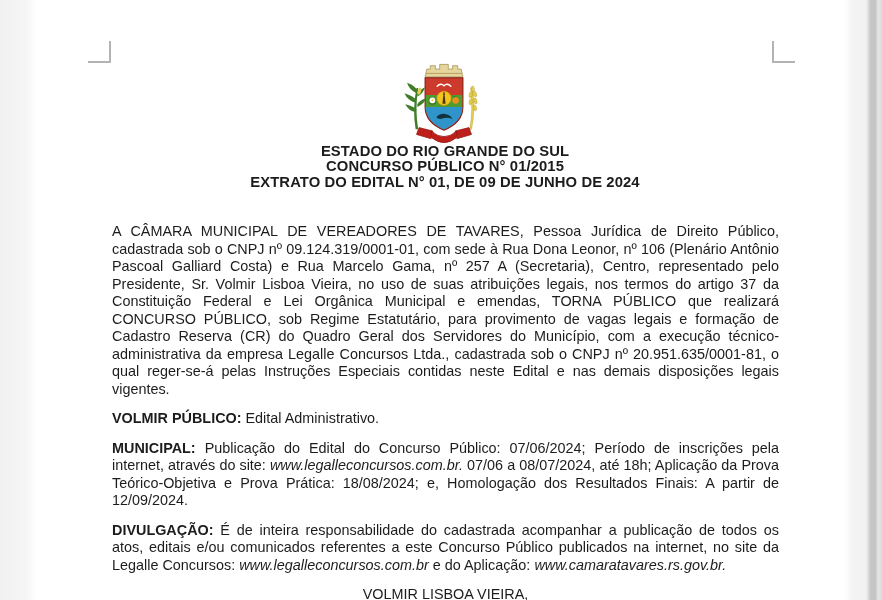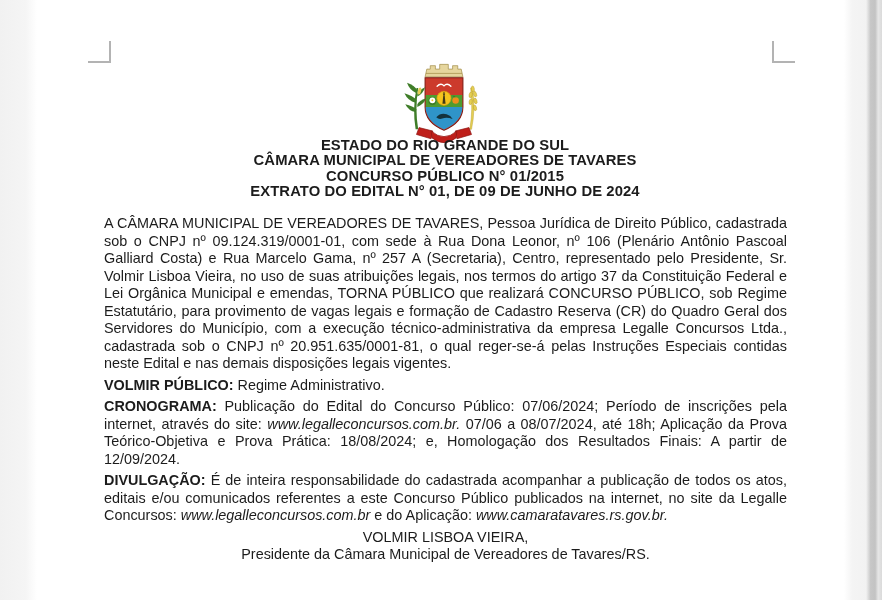--- a/index.html
+++ b/index.html
@@ -18,29 +18,29 @@
       #ffffff 0%, #f4f4f4 22%, #f2f2f2 58%,
       #c7c7c7 70%, #c3c3c3 82%, #e6e6e6 90%, #dadada 100%);
   }
   .fold-mark { position:absolute; top:41px; width:21px; height:20px; }
   .fold-left  { left:88px;  border-right:2px solid #b3b3b3;  border-bottom:2px solid #b3b3b3; }
   .fold-right { left:772px; border-left:2px solid #b3b3b3;   border-bottom:2px solid #b3b3b3; }
 
   .crest { position:absolute; left:401px; top:61px; width:86px; height:85px; }
 
   .header {
-    position:absolute; left:96px; top:138px; width:698px;
+    position:absolute; left:96px; top:144px; width:698px;
     text-align:center; font-weight:bold;
     font-size:14.8px; line-height:15.4px; letter-spacing:0.1px;
   }
   .doc-body {
     position:absolute; left:100px; top:211px; width:691px;
     font-size:14.4px; line-height:17.5px;
   }
-  .doc-body p { margin:4px; }
+  .doc-body p { margin:12px; }
   .just { text-align:justify; }
   .doc-body i { }
   .sig { text-align:center; }
   .sig-title { font-weight:normal; }
 </style>
 </head>
 <body>
 
 <div>
 
@@ -96,31 +96,30 @@
     </g>
     <g stroke="#8c1512" stroke-width="0.8" fill="#bf1f1a">
       <path d="M21 76 L37 80 L35 89 L18 84 Z"></path>
       <path d="M79 76 L63 80 L65 89 L82 84 Z"></path>
       <path d="M35 80 Q50 93 65 80 L64 88 Q50 99 36 88 Z"></path>
     </g>
   </svg>
 
   <div class="header">
     <div>ESTADO DO RIO GRANDE DO SUL</div>
-    <div>CÂMARA MUNICIPAL DE VEREADORES DE TAVARES</div>
     <div>CONCURSO PÚBLICO N° 01/2015</div>
     <div>EXTRATO DO EDITAL N° 01, DE 09 DE JUNHO DE 2024</div>
   </div>
 
   <div class="doc-body">
     <p class="just"><span>A CÂMARA MUNICIPAL DE VEREADORES DE TAVARES, Pessoa Jurídica de Direito Público, cadastrada sob o CNPJ nº 09.124.319/0001-01, com sede à Rua Dona Leonor, nº 106 (Plenário Antônio Pascoal Galliard Costa) e Rua Marcelo Gama, nº 257 A (Secretaria), Centro, representado pelo Presidente, Sr. Volmir Lisboa Vieira, no uso de suas atribuições legais, nos termos do artigo 37 da Constituição Federal e Lei Orgânica Municipal e emendas, TORNA PÚBLICO que realizará CONCURSO PÚBLICO, sob Regime Estatutário, para provimento de vagas legais e formação de Cadastro Reserva (CR) do Quadro Geral dos Servidores do Município, com a execução técnico-administrativa da empresa Legalle Concursos Ltda., cadastrada sob o CNPJ nº 20.951.635/0001-81, o qual reger-se-á pelas Instruções Especiais contidas neste Edital e nas demais disposições legais vigentes.</span></p>
 
-    <p><b>VOLMIR PÚBLICO:</b><span> Regime Administrativo.</span></p>
+    <p><b>VOLMIR PÚBLICO:</b><span> Edital Administrativo.</span></p>
 
-    <p class="just"><b>CRONOGRAMA:</b><span> Publicação do Edital do Concurso Público: 07/06/2024; Período de inscrições pela internet, através do site: </span><i>www.legalleconcursos.com.br.</i><span> 07/06 a 08/07/2024, até 18h; Aplicação da Prova Teórico-Objetiva e Prova Prática: 18/08/2024; e, Homologação dos Resultados Finais: A partir de 12/09/2024.</span></p>
+    <p class="just"><b>MUNICIPAL:</b><span> Publicação do Edital do Concurso Público: 07/06/2024; Período de inscrições pela internet, através do site: </span><i>www.legalleconcursos.com.br.</i><span> 07/06 a 08/07/2024, até 18h; Aplicação da Prova Teórico-Objetiva e Prova Prática: 18/08/2024; e, Homologação dos Resultados Finais: A partir de 12/09/2024.</span></p>
 
     <p class="just"><b>DIVULGAÇÃO:</b><span> É de inteira responsabilidade do cadastrada acompanhar a publicação de todos os atos, editais e/ou comunicados referentes a este Concurso Público publicados na internet, no site da Legalle Concursos: </span><i>www.legalleconcursos.com.br</i><span> e do Aplicação: </span><i>www.camaratavares.rs.gov.br.</i></p>
 
     <div class="sig">
       <div>VOLMIR LISBOA VIEIRA,</div>
       <div class="sig-title">Presidente da Câmara Municipal de Vereadores de Tavares/RS.</div>
     </div>
   </div>
 
 </div>

